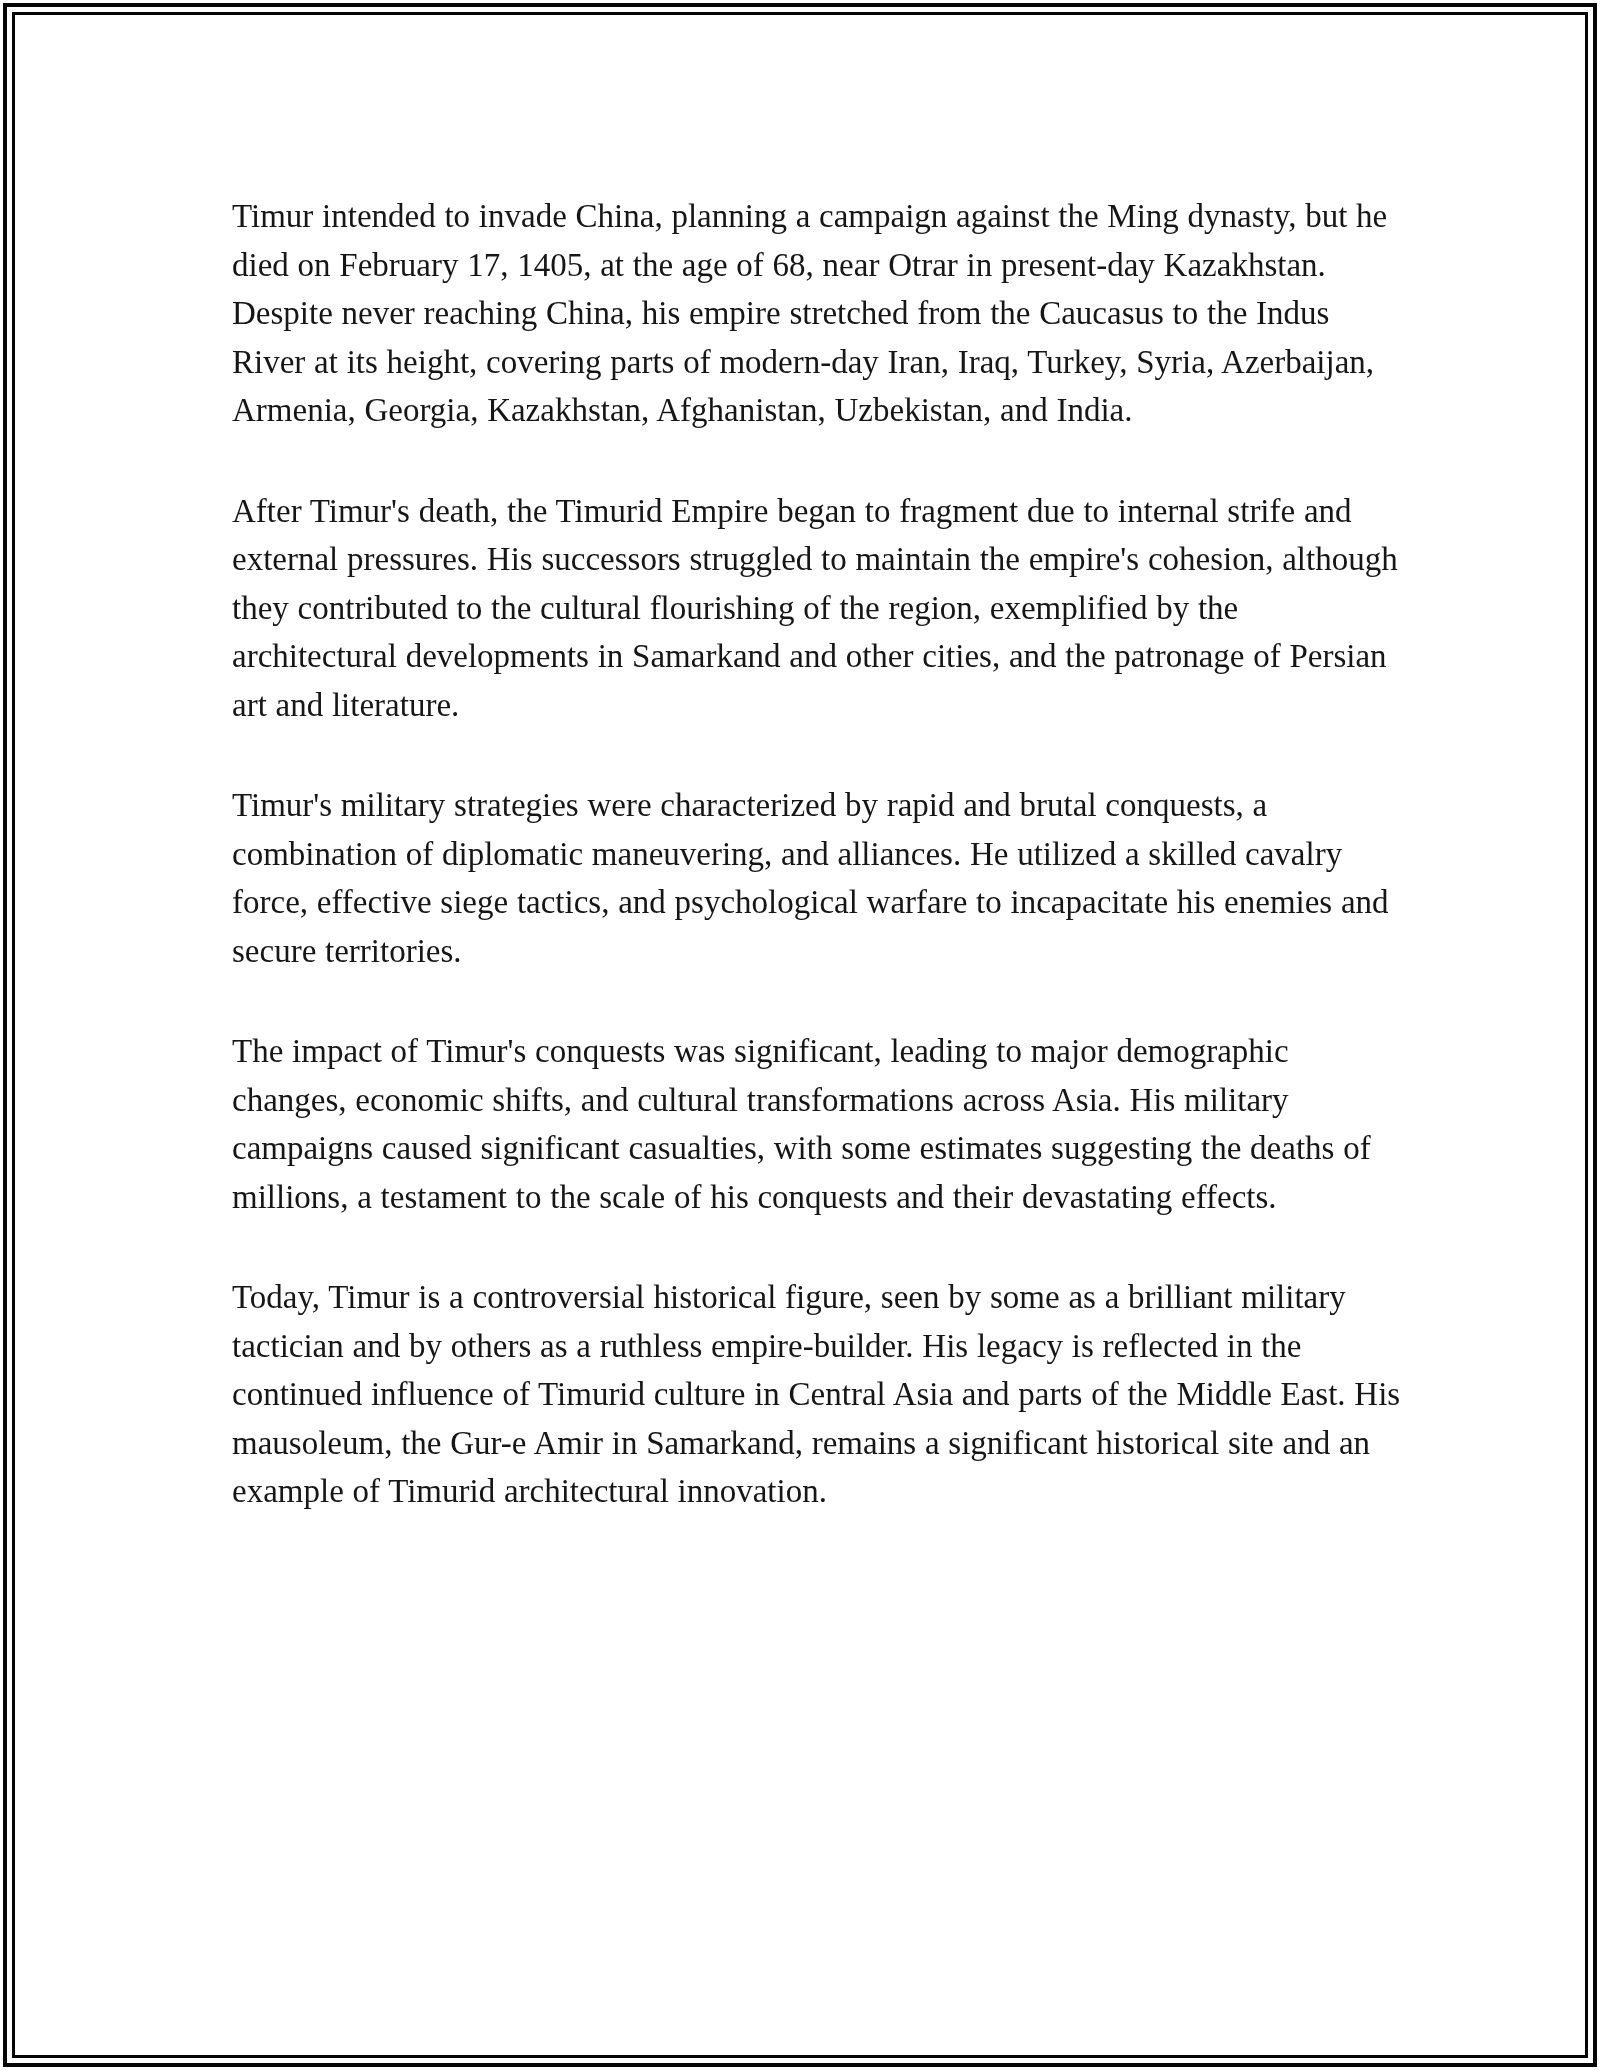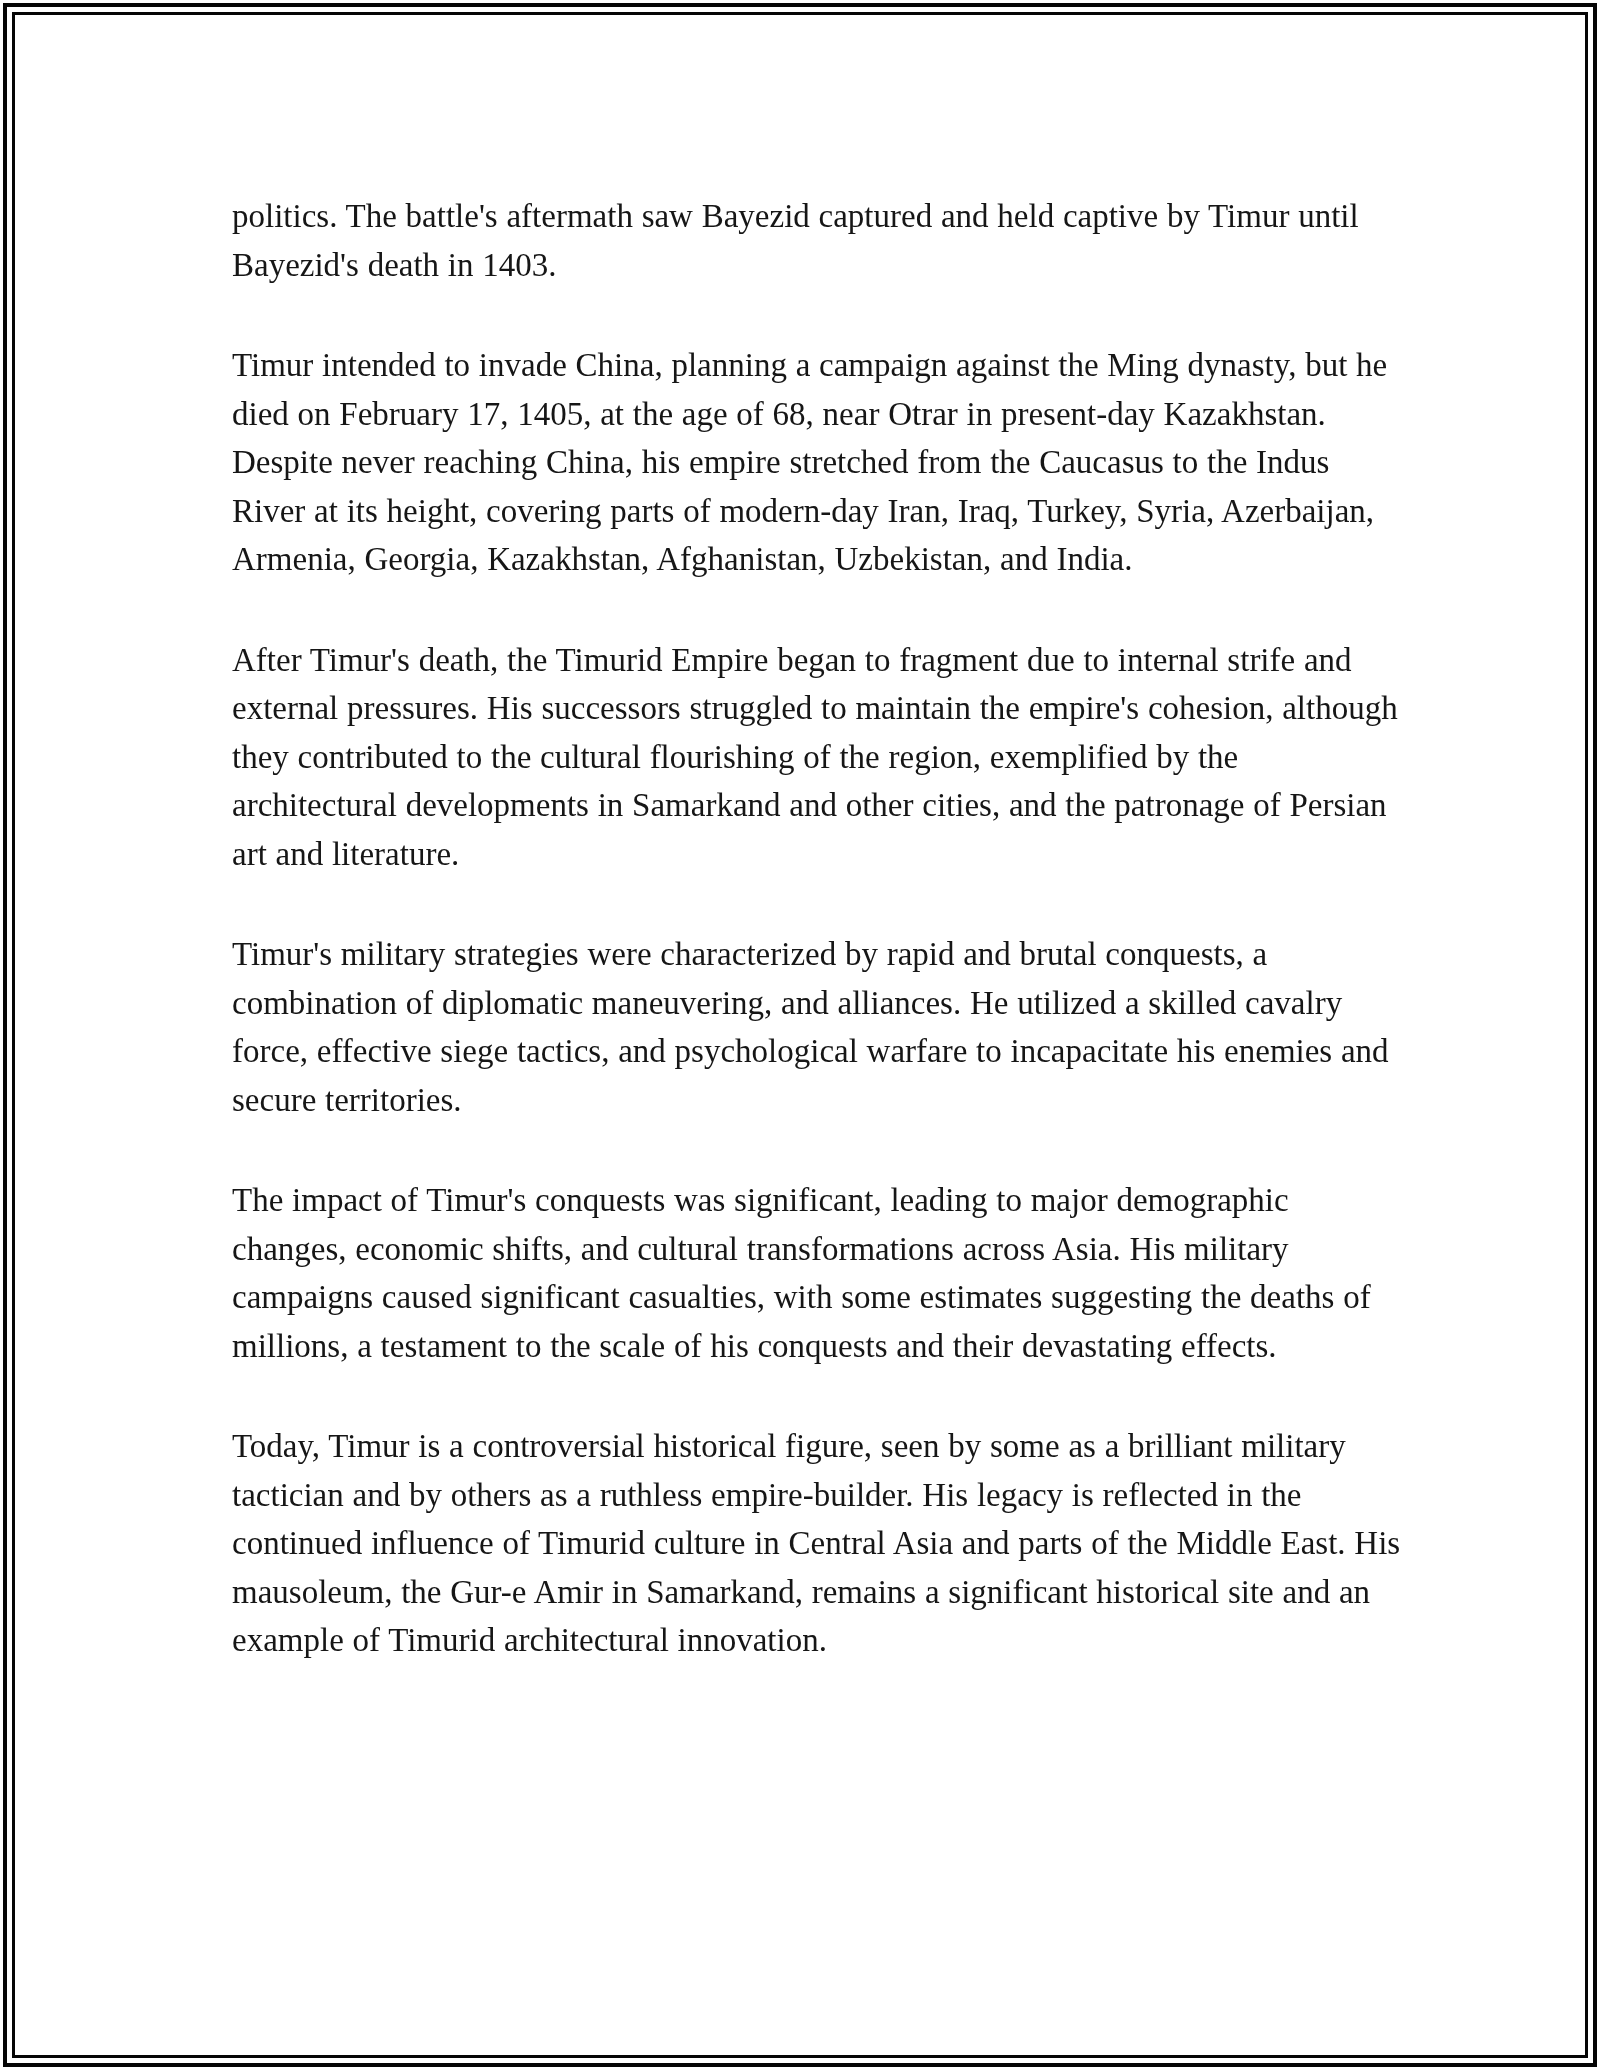--- a/index.html
+++ b/index.html
@@ -46,20 +46,19 @@
   }
 </style>
 </head>
 <body>
 
 <div class="page">
   <div class="frame-outer"></div>
   <div class="frame-inner"></div>
 
   <div class="doc-content">
-    <p>politics. The battle's aftermath saw Bayezid captured and held captive by Timur until Bayezid's death in 1403.</p>
     <p>Timur intended to invade China, planning a campaign against the Ming dynasty, but he died on February 17, 1405, at the age of 68, near Otrar in present-day Kazakhstan. Despite never reaching China, his empire stretched from the Caucasus to the Indus River at its height, covering parts of modern-day Iran, Iraq, Turkey, Syria, Azerbaijan, Armenia, Georgia, Kazakhstan, Afghanistan, Uzbekistan, and India.</p>
     <p>After Timur's death, the Timurid Empire began to fragment due to internal strife and external pressures. His successors struggled to maintain the empire's cohesion, although they contributed to the cultural flourishing of the region, exemplified by the architectural developments in Samarkand and other cities, and the patronage of Persian art and literature.</p>
     <p>Timur's military strategies were characterized by rapid and brutal conquests, a combination of diplomatic maneuvering, and alliances. He utilized a skilled cavalry force, effective siege tactics, and psychological warfare to incapacitate his enemies and secure territories.</p>
     <p>The impact of Timur's conquests was significant, leading to major demographic changes, economic shifts, and cultural transformations across Asia. His military campaigns caused significant casualties, with some estimates suggesting the deaths of millions, a testament to the scale of his conquests and their devastating effects.</p>
     <p>Today, Timur is a controversial historical figure, seen by some as a brilliant military tactician and by others as a ruthless empire-builder. His legacy is reflected in the continued influence of Timurid culture in Central Asia and parts of the Middle East. His mausoleum, the Gur-e Amir in Samarkand, remains a significant historical site and an example of Timurid architectural innovation.</p>
   </div>
 </div>
 
 </body></html>

